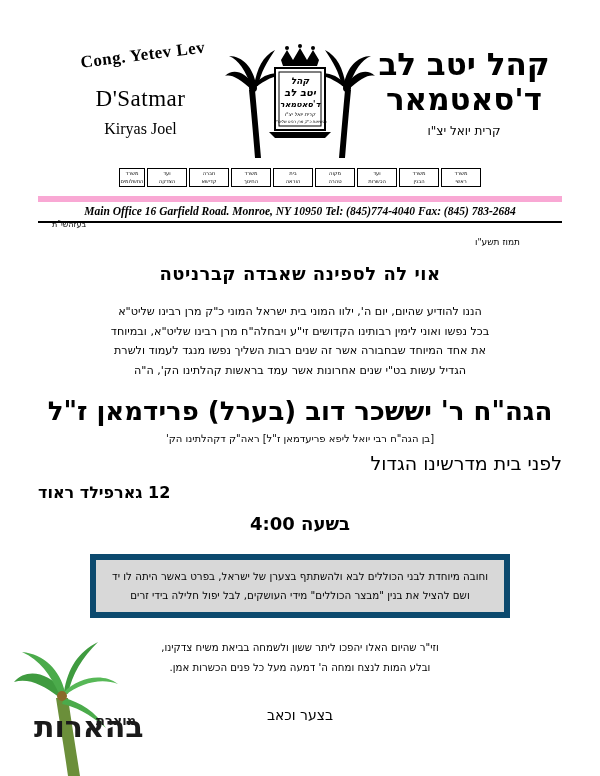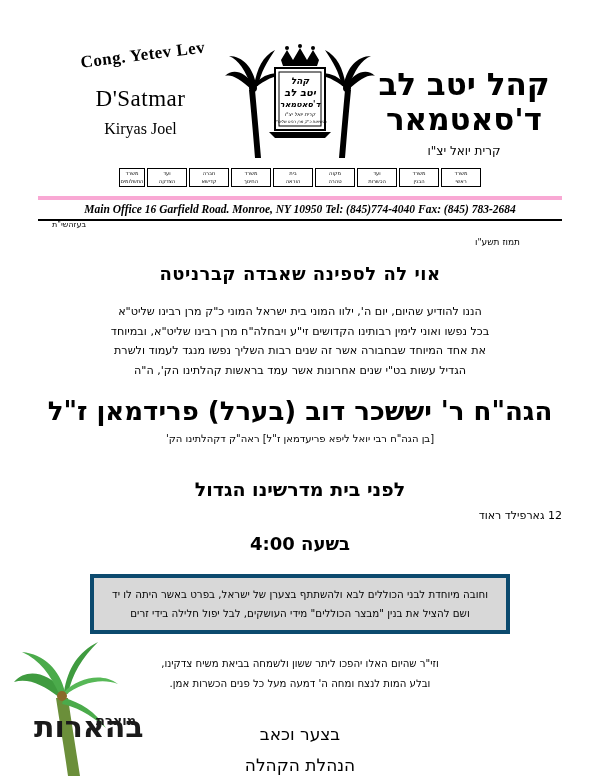--- a/index.html
+++ b/index.html
@@ -66,21 +66,21 @@
   .kiryas {
     font-family: "Liberation Serif", serif;
     font-size: 16px;
     margin-top: 8px;
   }
 
   
   .lh-right {
     position: absolute;
     right: 8px;
-    top: 30px;
+    top: 10px;
     width: 180px;
     text-align: center;
     direction: rtl;
   }
   .kehal-heb {
     font-size: 31px;
     font-weight: bold;
     font-family: "DejaVu Sans", sans-serif;
     line-height: 1.05;
   }
@@ -136,21 +136,21 @@
     direction: rtl;
   }
   .lh-box.small { width: 26px; }
 
   
   .addr-bar {
     position: absolute;
     left: 38px;
     top: 196px;
     width: 524px;
-    border-top: 4px solid #f9a8d4;
+    border-top: 6px solid #f9a8d4;
     border-bottom: 2px solid #000;
     padding: 3px 0 4px 0;
     text-align: center;
     font-family: "Liberation Serif", serif;
     font-size: 11.5px;
     font-style: italic;
     font-weight: bold;
   }
 
   
@@ -198,58 +198,59 @@
     font-weight: bold;
     margin-top: 16px;
   }
   .name-sub {
     text-align: center;
     font-size: 10px;
     margin-top: 7px;
   }
 
   .place {
-    text-align: center;
+    text-align: right;
     font-size: 19px;
-    font-weight: bold;
-    margin-top: 34px;
+    font-weight: normal;
+    margin-top: 8px;
   }
   .address-heb {
-    text-align: right;
-    font-size: 11px;
+    text-align: left;
+    font-size: 16px;
     margin-top: 9px;
+    font-weight: bold;
   }
   .time {
     text-align: center;
     font-size: 18px;
     font-weight: bold;
     margin-top: 11px;
   }
 
   .notice {
     margin: 20px 52px 0 52px;
     background: #d8d8d8;
-    border: 4px solid #0c4a6e;
+    border: 6px solid #0c4a6e;
     padding: 7px 8px 8px 8px;
     font-size: 10.3px;
     line-height: 1.8;
     text-align: center;
   }
 
   .closing {
     margin: 20px 0 0 0;
     text-align: center;
     font-size: 10.2px;
     line-height: 1.9;
   }
 
   .signoff {
     margin-top: 26px;
     text-align: center;
-    font-size: 17px;
+    font-size: 14px;
     line-height: 1.8;
   }
 
   
   .palm-art {
     position: absolute;
     left: 10px;
     bottom: 0px;
     width: 220px;
     height: 140px;
@@ -408,21 +409,20 @@
       <div>ושם להציל את בנין "מבצר הכוללים" מידי העושקים, לבל יפול חלילה בידי זרים</div>
     </div>
 
     <div class="closing">
       <div>וזי"ר שהיום האלו יהפכו ליתר ששון ולשמחה בביאת משיח צדקינו,</div>
       <div>ובלע המות לנצח ומחה ה' דמעה מעל כל פנים הכשרות אמן.</div>
     </div>
 
     <div class="signoff">
       <div>בצער וכאב</div>
-      <div>הנהלת הקהלה</div>
     </div>
   </div>
 
   <div class="palm-art">
     <svg viewBox="0 0 220 140" width="220" height="140" xmlns="http://www.w3.org/2000/svg">
       <g>
         <path d="M58 140 C54 112 50 88 46 62 L58 62 C62 90 66 114 70 140 Z" fill="#6b8f3a"></path>
         <path d="M50 62 C32 48 18 42 4 46 C16 32 38 36 52 54 Z" fill="#3f9b3f"></path>
         <path d="M50 60 C40 38 30 24 12 16 C34 18 50 34 55 56 Z" fill="#4bab4b"></path>
         <path d="M54 56 C58 32 68 16 88 6 C72 22 62 38 58 58 Z" fill="#3f9b3f"></path>

